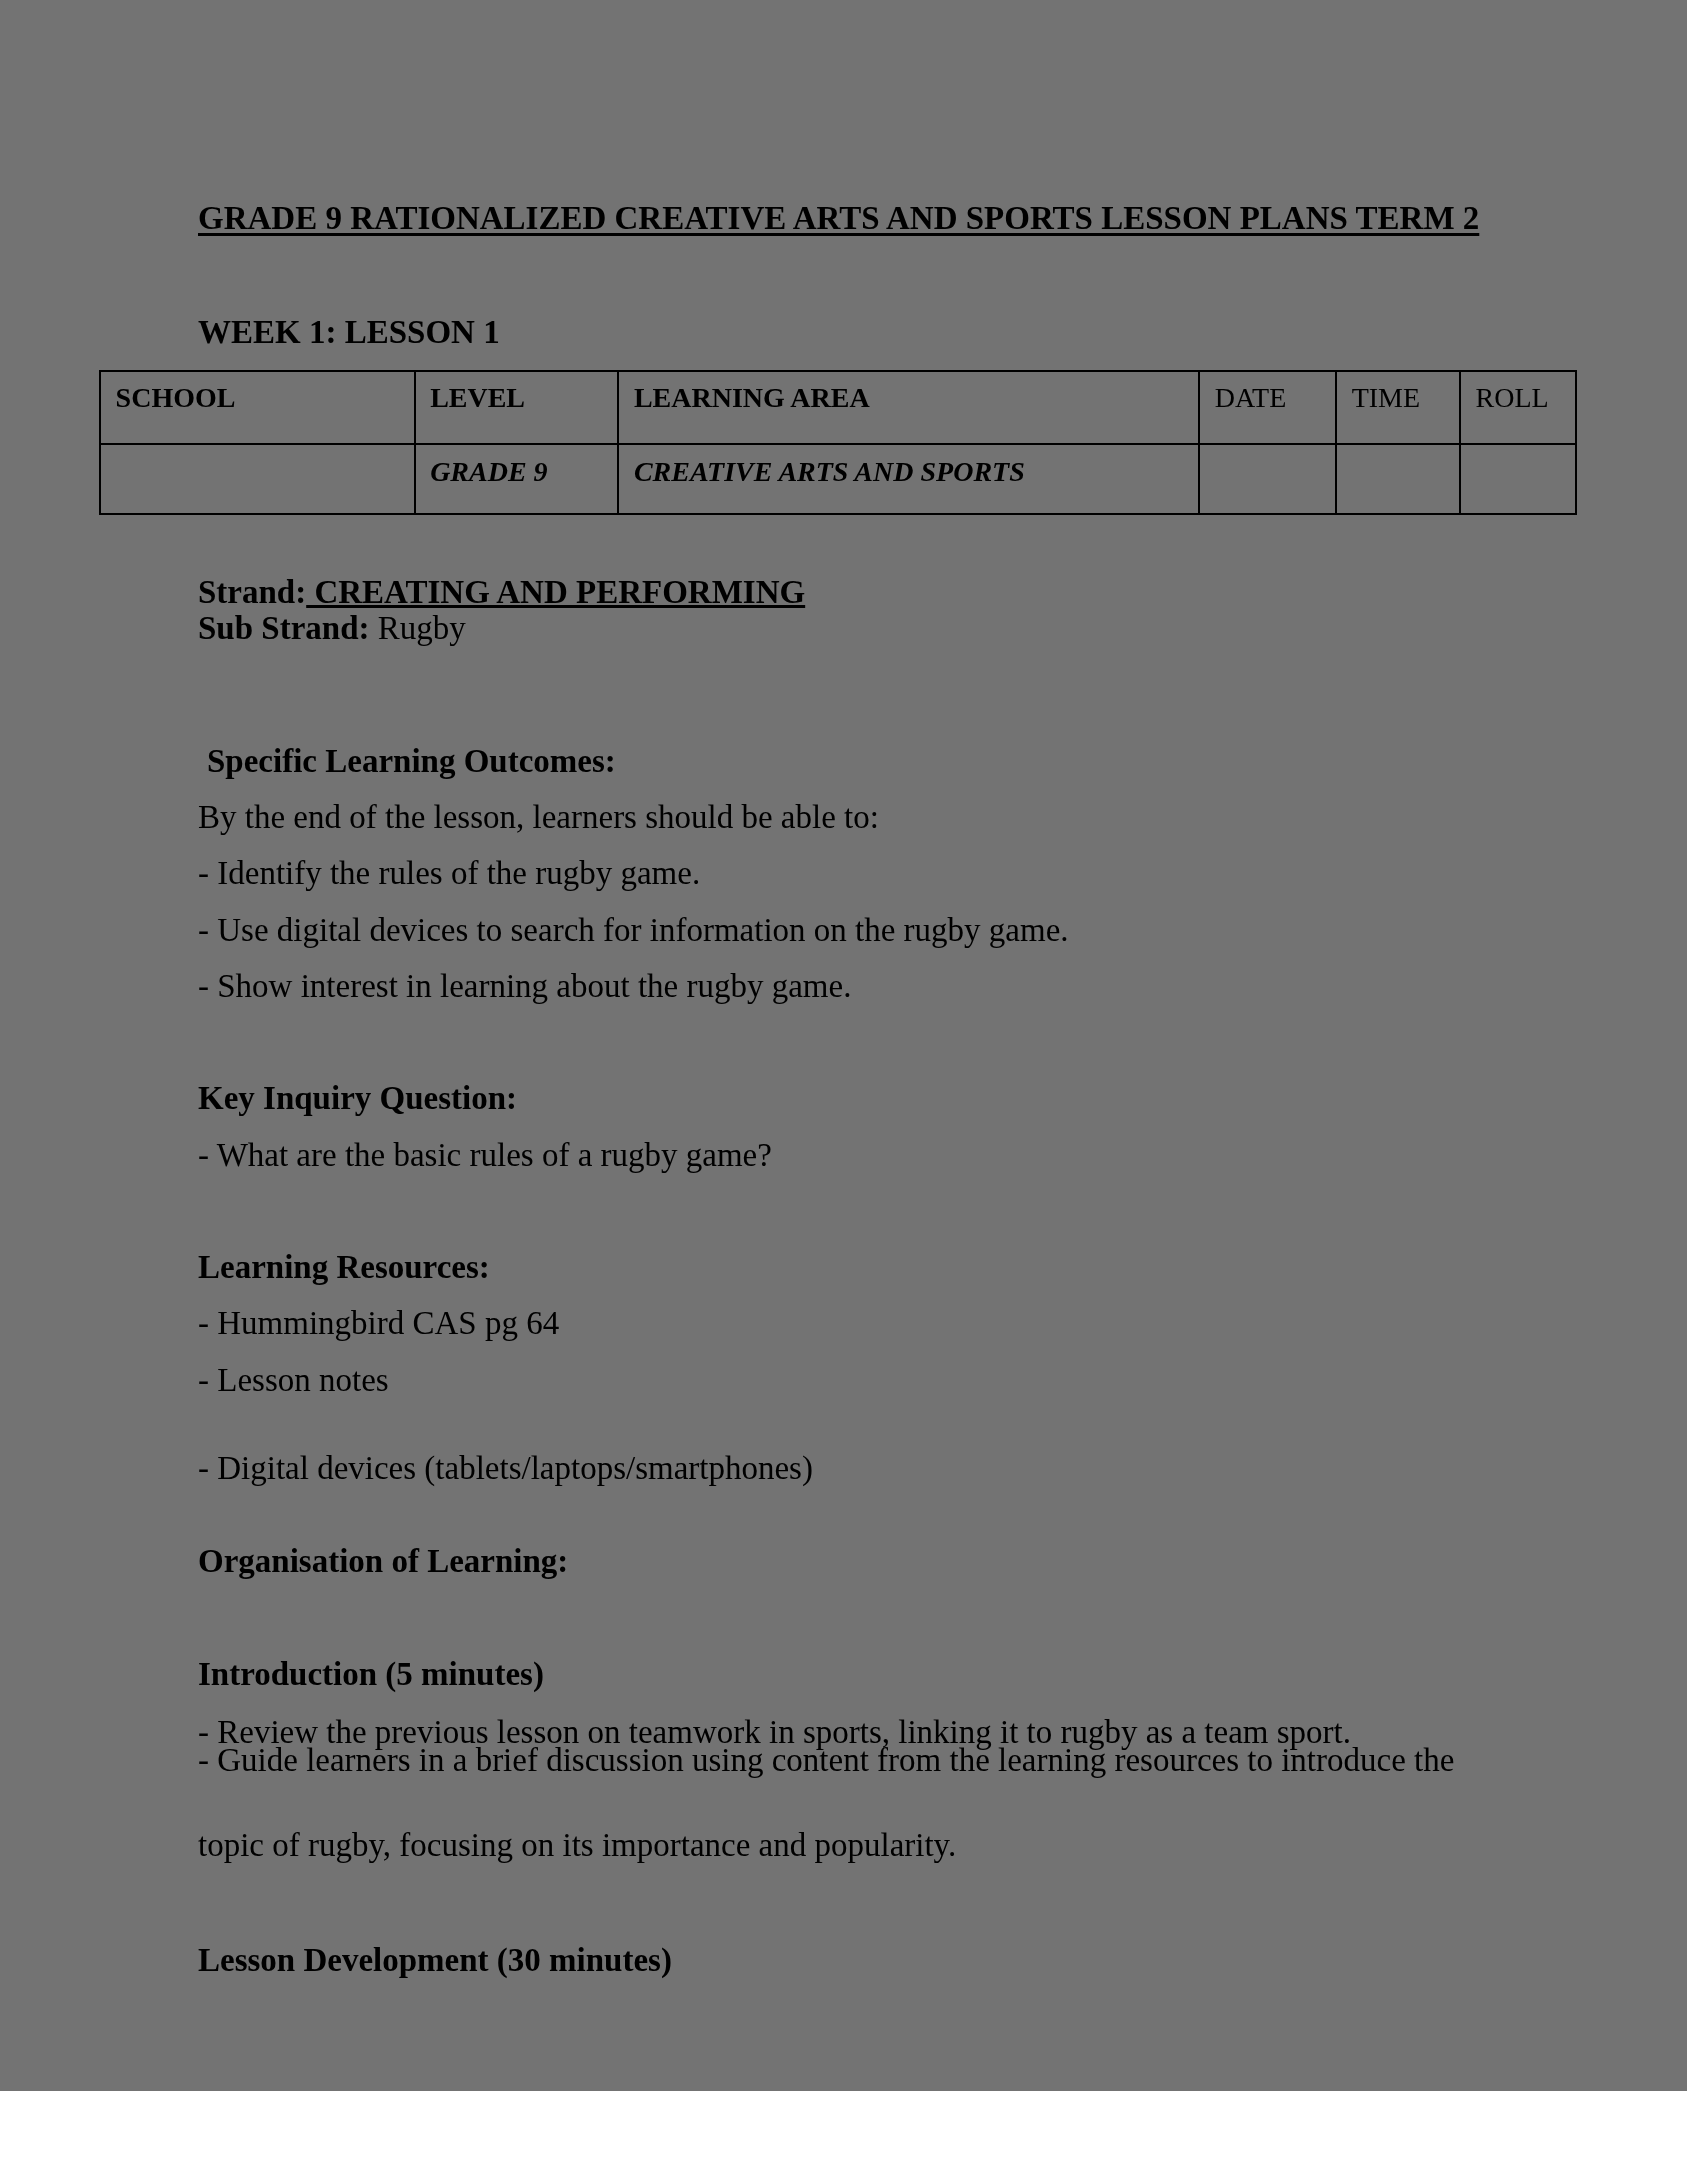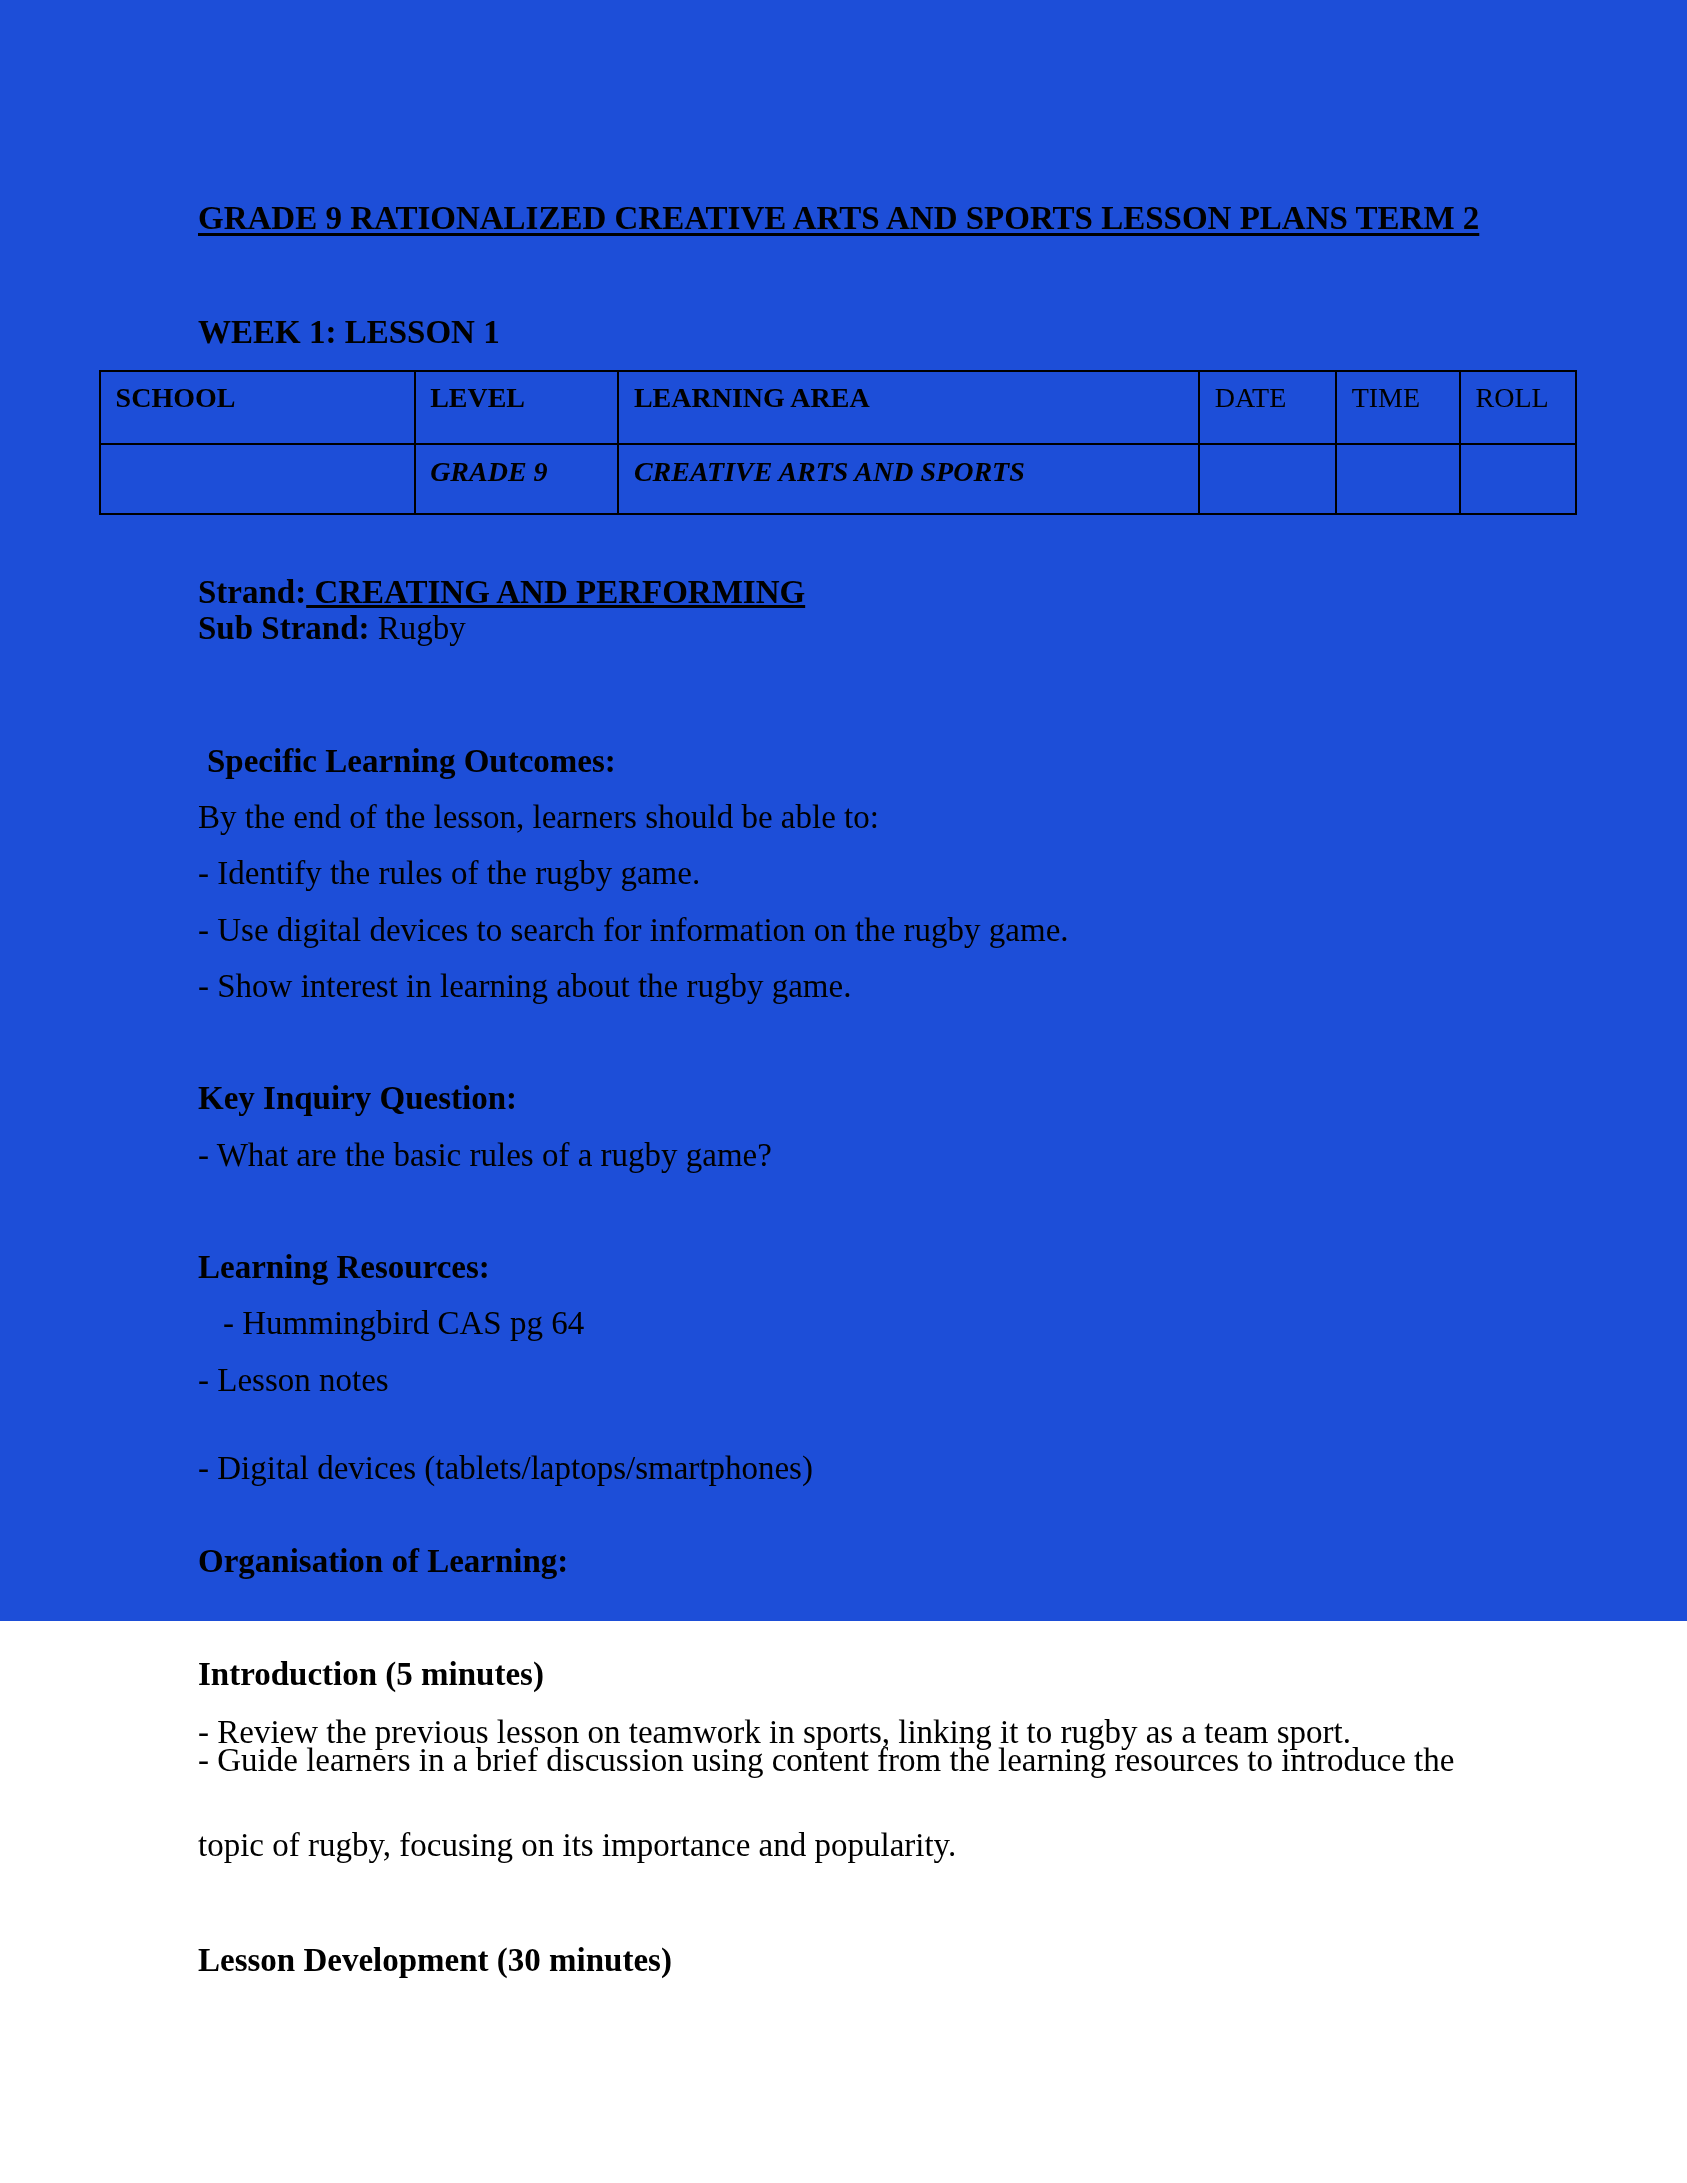--- a/index.html
+++ b/index.html
@@ -1,17 +1,17 @@
 <!DOCTYPE html>
 <html style="font-size:10.6px"><head>
 <meta charset="utf-8">
 <style>
   html, body { margin: 0; padding: 0; background: #ffffff; }
   body { width: 1687px; height: 2183px; position: relative; overflow: hidden; }
-  .page { position: absolute; left: 0; top: 0; width: 1687px; height: 1621px; background: #1d4ed8; color: #000000;
+  .page { position: absolute; left: 0; top: 0; width: 1687px; height: 2091px; background: #737373; color: #000000;
           font-family: "Liberation Serif", "DejaVu Serif", serif; }
   .line { position: absolute; left: 198px; font-size: 33px; line-height: 33px; white-space: nowrap; }
   .b { font-weight: bold; }
   .title { text-decoration: underline; text-decoration-thickness: 2.6px; text-underline-offset: 4px; }
   .indent1 { left: 207px; }
 
   table.meta { position: absolute; left: 99px; top: 370px; width: 1478px; border-collapse: collapse;
                font-family: "Liberation Serif", "DejaVu Serif", serif; font-size: 28px; }
   table.meta td { border: 2.6px solid #000; vertical-align: top; padding: 9.3px 14.6px 0 14.6px; height: 62px; line-height: 33px; }
   table.meta tr.hdr td { height: 62px; }
@@ -68,21 +68,21 @@
   <div class="line b indent1" style="top:745px;">Specific Learning Outcomes:</div>
   <div class="line" style="top:801px;">By the end of the lesson, learners should be able to:</div>
   <div class="line" style="top:857px;">- Identify the rules of the rugby game.</div>
   <div class="line" style="top:914px;">- Use digital devices to search for information on the rugby game.</div>
   <div class="line" style="top:970px;">- Show interest in learning about the rugby game.</div>
 
   <div class="line b" style="top:1082px;">Key Inquiry Question:</div>
   <div class="line" style="top:1139px;">- What are the basic rules of a rugby game?</div>
 
   <div class="line b" style="top:1251px;">Learning Resources:</div>
-  <div class="line" style="top:1307px;margin-left:25px;">- Hummingbird CAS pg 64</div>
+  <div class="line" style="top:1307px;">- Hummingbird CAS pg 64</div>
   <div class="line" style="top:1364px;">- Lesson notes</div>
   <div class="line" style="top:1420px;margin-top:32px;">- Digital devices (tablets/laptops/smartphones)</div>
 
   <div class="line b" style="top:1545px;">Organisation of Learning:</div>
 
   <div class="line b" style="top:1658px;">Introduction (5 minutes)</div>
   <div class="line" style="top:1716px;">- Review the previous lesson on teamwork in sports, linking it to rugby as a team sport.</div>
   <div class="line" style="top:1744px;">- Guide learners in a brief discussion using content from the learning resources to introduce the</div>
   <div class="line" style="top:1829px;">topic of rugby, focusing on its importance and popularity.</div>
 

